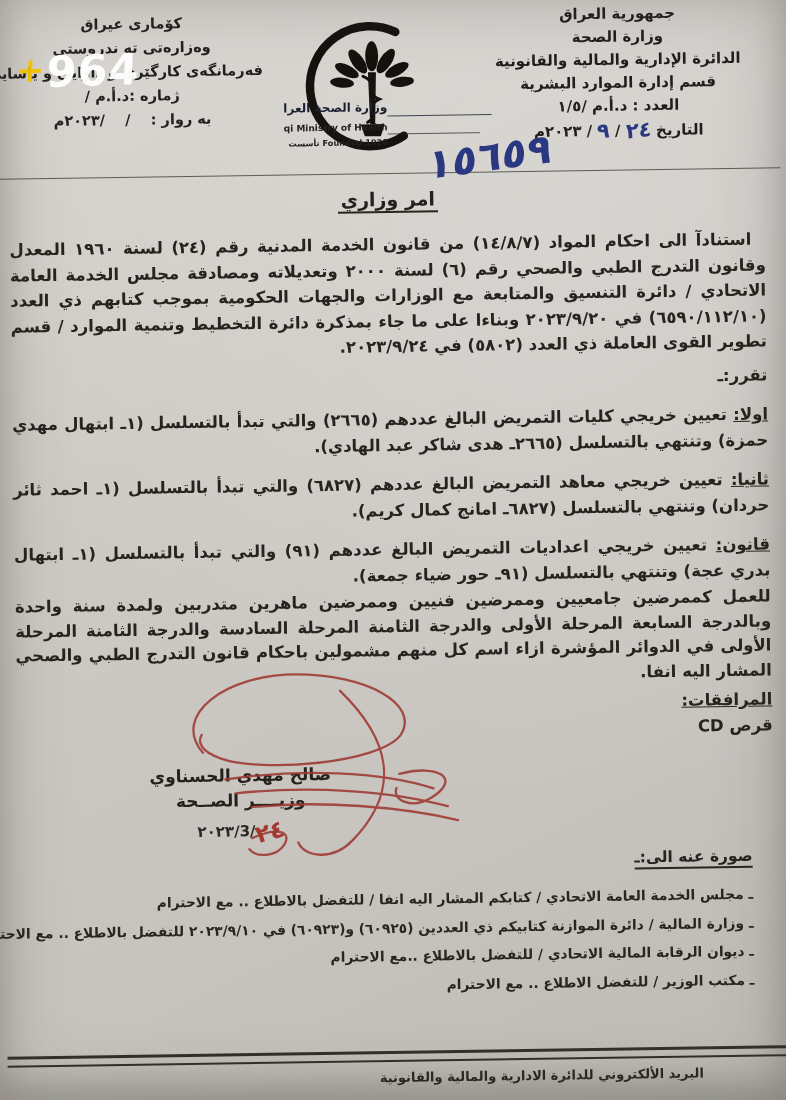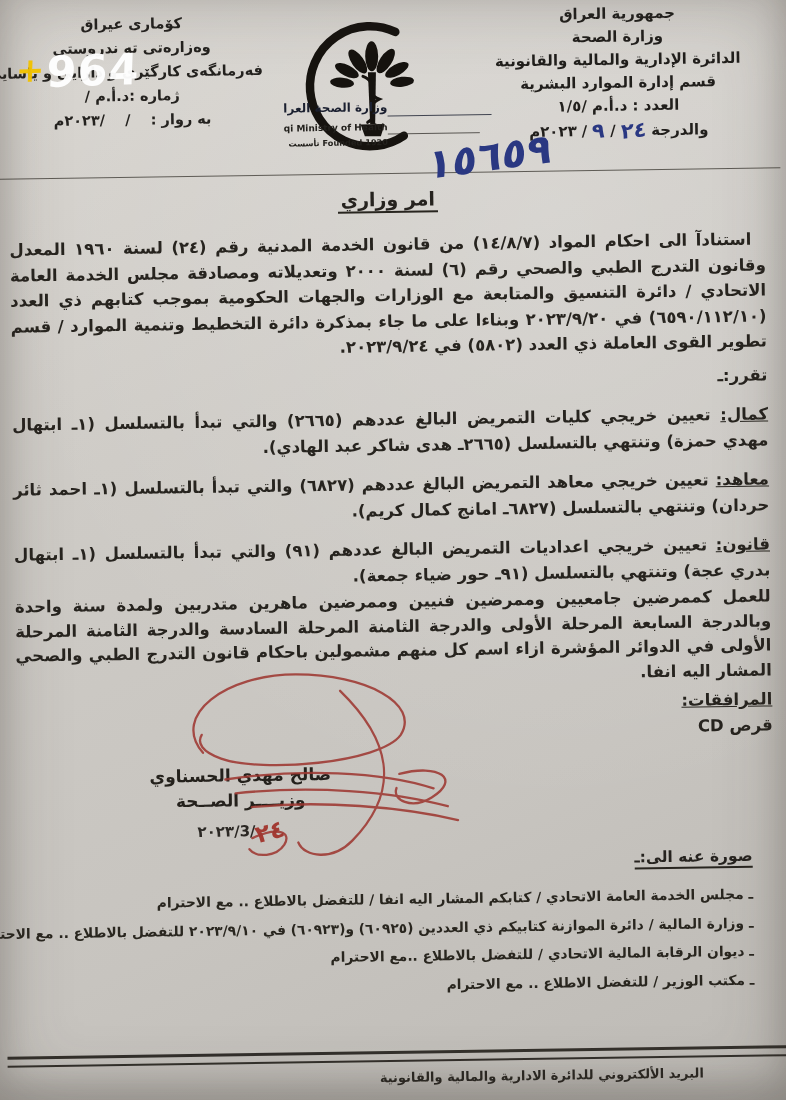--- a/index.html
+++ b/index.html
@@ -85,21 +85,21 @@
 
   <div class="sheet">
 
     <div class="hdr-right">
       <div class="ln">جمهورية العراق</div>
       <div class="ln">وزارة الصحة</div>
       <div class="ln">الدائرة الإدارية والمالية والقانونية</div>
       <div class="ln">قسم إدارة الموارد البشرية</div>
       <div class="ln">العدد : د.أ.م /١/٥</div>
       <div class="date-row">
-        <span>والدرجة</span>
+        <span>التاريخ</span>
         <span class="hand-blue">٢٤</span>
         <span>/</span>
         <span class="hand-blue">٩</span>
         <span>/</span>
         <span>٢٠٢٣م</span>
       </div>
     </div>
 
     <div class="hdr-left">
       <div class="ln">كۆمارى عيراق</div>
@@ -142,23 +142,23 @@
 
     <div class="doc-title">
       <span>امر وزاري</span>
     </div>
 
     <div class="content">
       <p class="p-first">استنادآ الى احكام المواد (١٤/٨/٧) من قانون الخدمة المدنية رقم (٢٤) لسنة ١٩٦٠ المعدل وقانون التدرج الطبي والصحي رقم (٦) لسنة ٢٠٠٠ وتعديلاته ومصادقة مجلس الخدمة العامة الاتحادي / دائرة التنسيق والمتابعة مع الوزارات والجهات الحكومية بموجب كتابهم ذي العدد (٦٥٩٠/١١٢/١٠) في ٢٠٢٣/٩/٢٠ وبناءا على ما جاء بمذكرة دائرة التخطيط وتنمية الموارد / قسم تطوير القوى العاملة ذي العدد (٥٨٠٢) في ٢٠٢٣/٩/٢٤.</p>
 
       <p class="decided">تقرر:ـ</p>
 
-      <p class="item"><span class="lbl">كمال:</span><span> تعيين خريجي كليات التمريض البالغ عددهم (٢٦٦٥) والتي تبدأ بالتسلسل (١ـ ابتهال مهدي حمزة) وتنتهي بالتسلسل (٢٦٦٥ـ هدى شاكر عبد الهادي).</span></p>
+      <p class="item"><span class="lbl">اولا:</span><span> تعيين خريجي كليات التمريض البالغ عددهم (٢٦٦٥) والتي تبدأ بالتسلسل (١ـ ابتهال مهدي حمزة) وتنتهي بالتسلسل (٢٦٦٥ـ هدى شاكر عبد الهادي).</span></p>
 
-      <p class="item"><span class="lbl">معاهد:</span><span> تعيين خريجي معاهد التمريض البالغ عددهم (٦٨٢٧) والتي تبدأ بالتسلسل (١ـ احمد ثائر حردان) وتنتهي بالتسلسل (٦٨٢٧ـ امانج كمال كريم).</span></p>
+      <p class="item"><span class="lbl">ثانيا:</span><span> تعيين خريجي معاهد التمريض البالغ عددهم (٦٨٢٧) والتي تبدأ بالتسلسل (١ـ احمد ثائر حردان) وتنتهي بالتسلسل (٦٨٢٧ـ امانج كمال كريم).</span></p>
 
       <p class="item"><span class="lbl">قانون:</span><span> تعيين خريجي اعداديات التمريض البالغ عددهم (٩١) والتي تبدأ بالتسلسل (١ـ ابتهال بدري عجة) وتنتهي بالتسلسل (٩١ـ حور ضياء جمعة).</span></p>
 
       <p class="closing">للعمل كممرضين جامعيين وممرضين فنيين وممرضين ماهرين متدربين ولمدة سنة واحدة وبالدرجة السابعة المرحلة الأولى والدرجة الثامنة المرحلة السادسة والدرجة الثامنة المرحلة الأولى في الدوائر المؤشرة ازاء اسم كل منهم مشمولين باحكام قانون التدرج الطبي والصحي المشار اليه انفا.</p>
 
       <p class="attach"><span class="lbl">المرافقات:</span></p>
       <p class="attach-val">قرص CD</p>
     </div>
 
     <svg class="sig-svg" viewBox="0 0 378 220">

